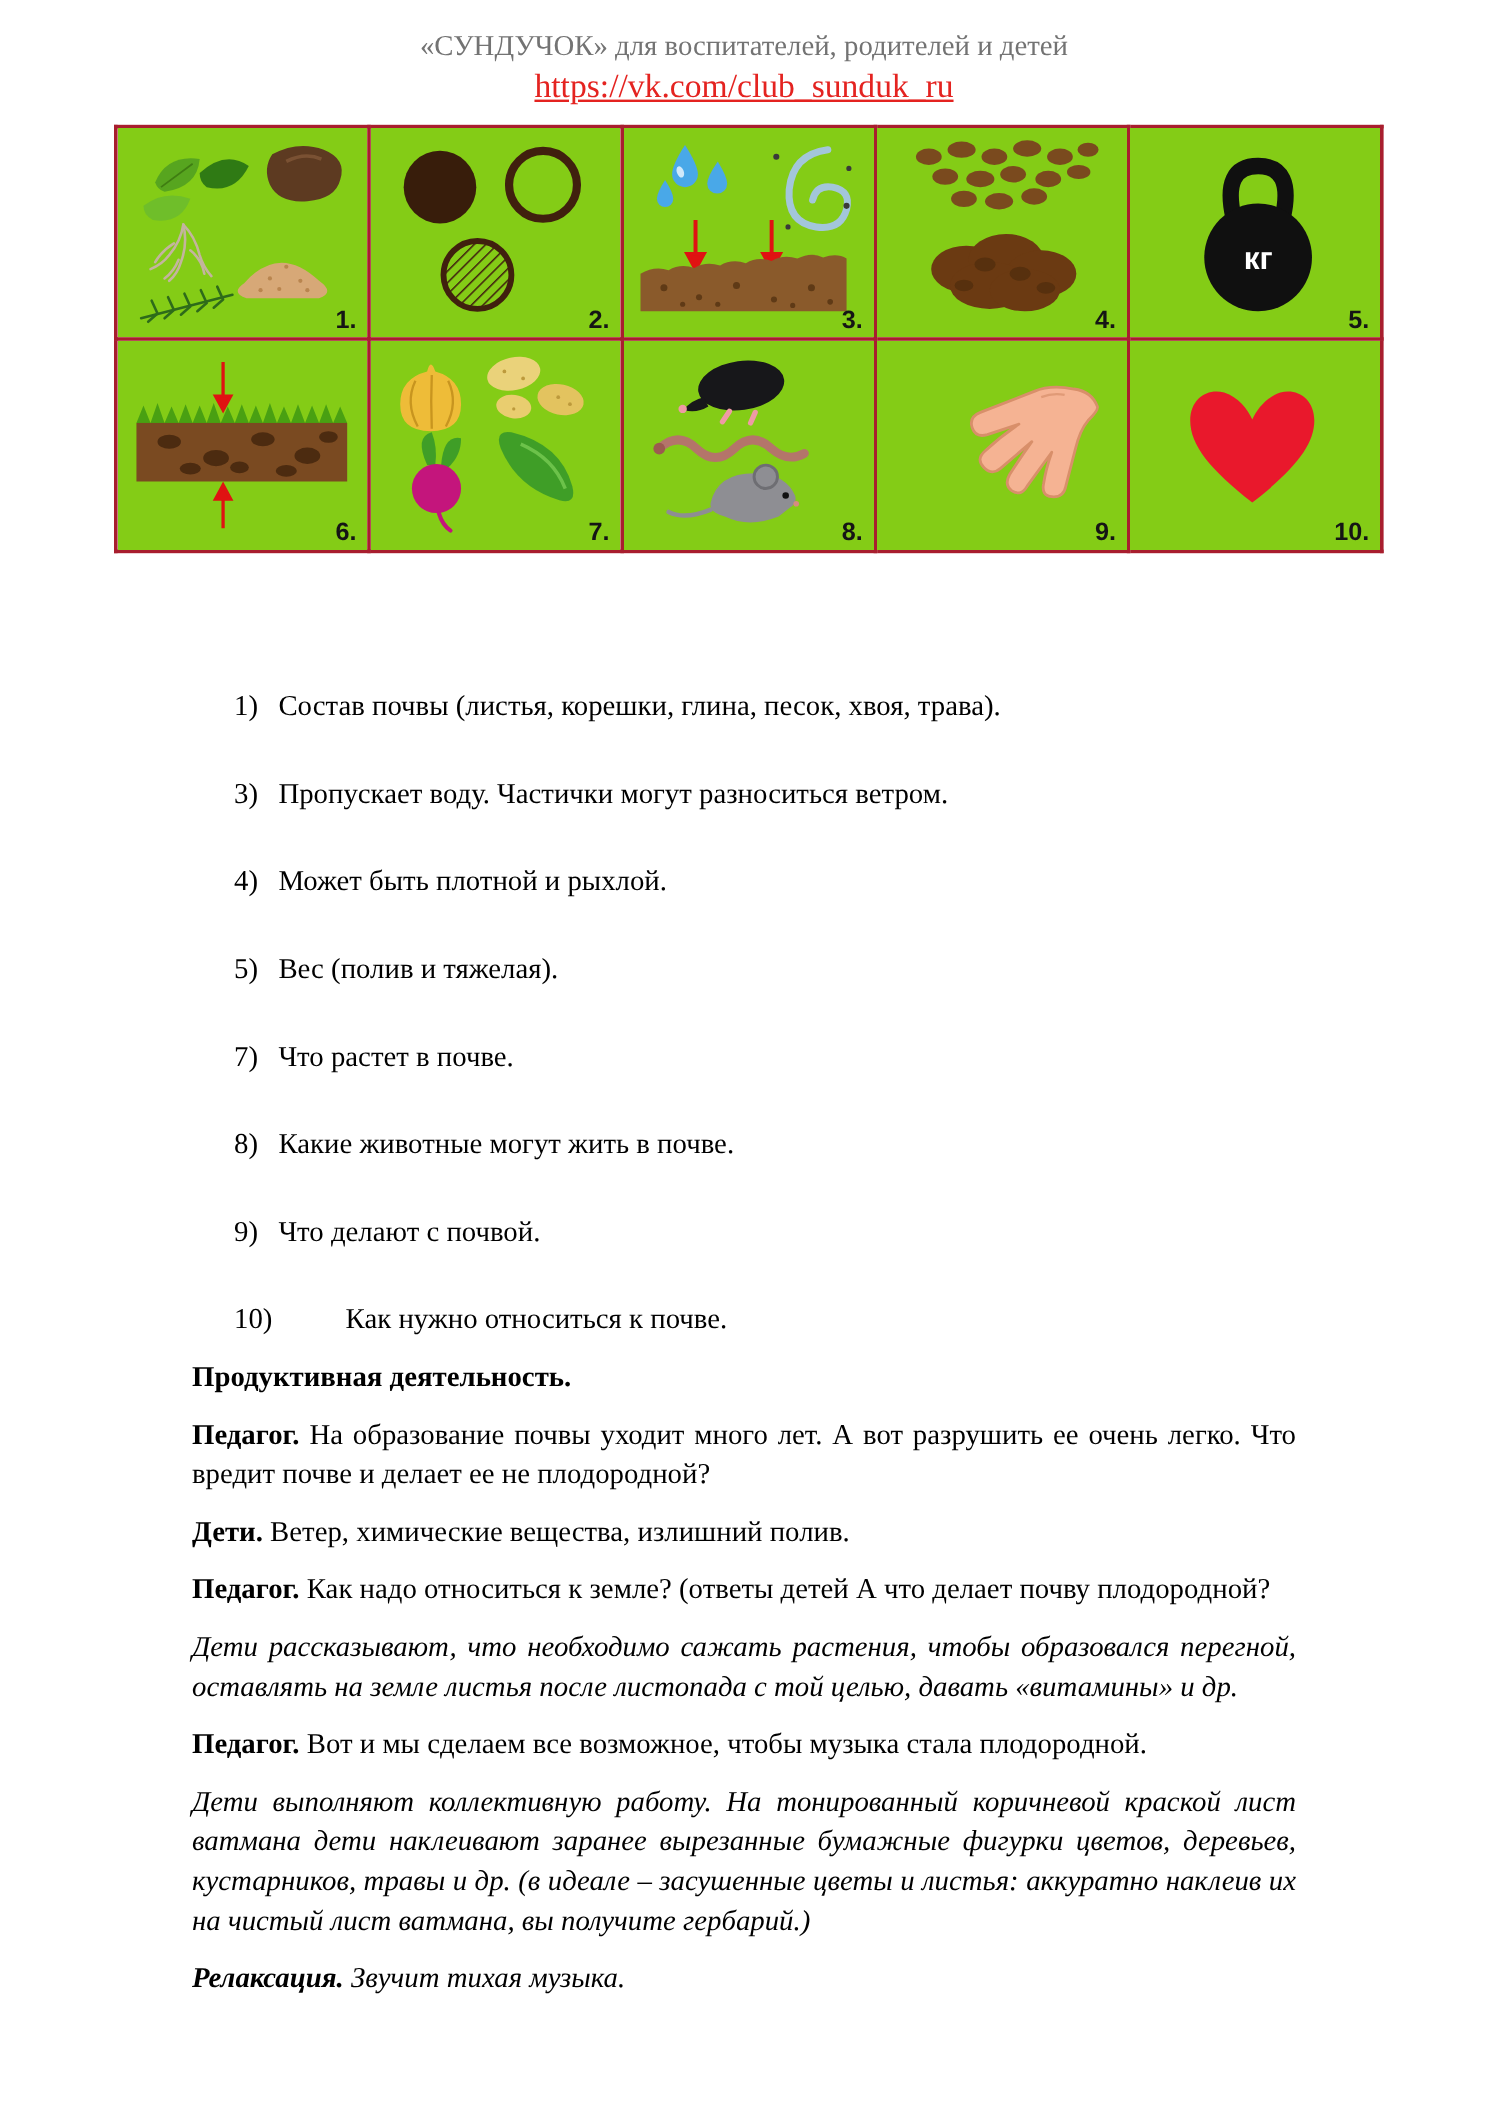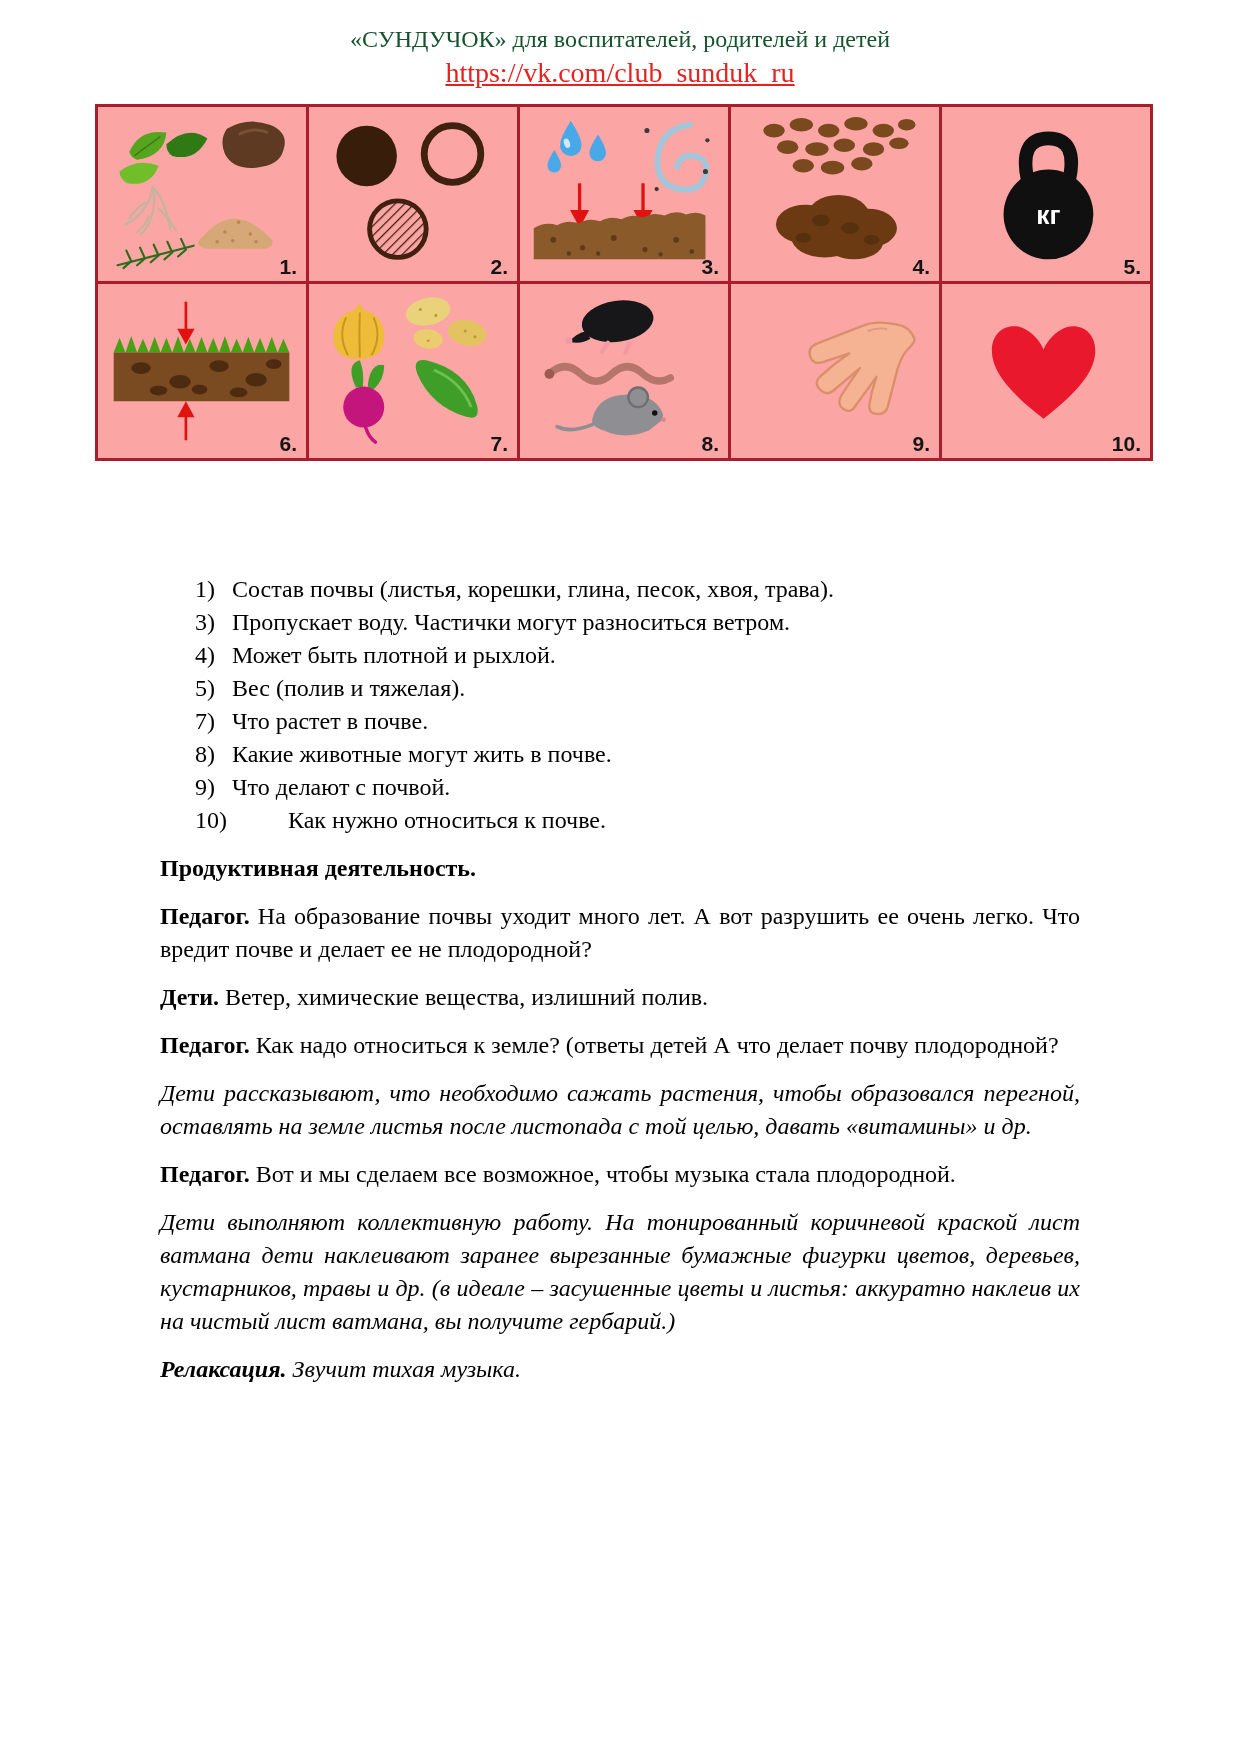--- a/index.html
+++ b/index.html
@@ -2,38 +2,38 @@
 <html><head>
 <meta charset="utf-8">
 <style>
   * { margin:0; padding:0; box-sizing:border-box; }
   html,body { background:#fff; }
   body {
     width:1240px; height:1754px; position:relative; overflow:hidden;
     font-family:"Liberation Serif", serif; color:#000;
   }
   .doc-header { text-align:center; padding-top:24px; line-height:1.3; }
-  .doc-title { color:#14532d; font-size:24px; }
+  .doc-title { color:#737373; font-size:24px; }
   .doc-link { display:block; color:#e42320; font-size:28px; text-decoration:underline; cursor:pointer; }
 
   table.pic-grid { border-collapse:collapse; margin:12px 0 0 95px; }
   table.pic-grid td {
     width:211px; height:177px; border:3px solid #a81e2e;
-    position:relative; background:#fca5a5; vertical-align:middle; padding:4px;
+    position:relative; background:#84cc16; vertical-align:middle; padding:4px;
   }
   td .icon-wrap { width:100%; height:100%; }
   td svg { width:100%; height:100%; display:block; }
   .cellnum {
     position:absolute; right:9px; bottom:2px;
     font-family:"Liberation Sans", sans-serif; font-weight:700; font-size:21px; color:#151515;
   }
 
   .content { margin:112px 160px 0 160px; width:920px; font-size:24px; }
   .numlist { padding-left:35px; }
-  .numlist .li { line-height:33px; }
+  .numlist .li { line-height:33px;margin-top:40px; }
   .numlist .mk { display:inline-block; min-width:37px; }
   .numlist .li-wide .mk { min-width:93px; }
 
   .paras { margin-top:8px; }
   .para { line-height:33px; margin-top:15px; text-align:justify; }
   .italic { font-style:italic; }
 </style>
 </head>
 <body>
 

